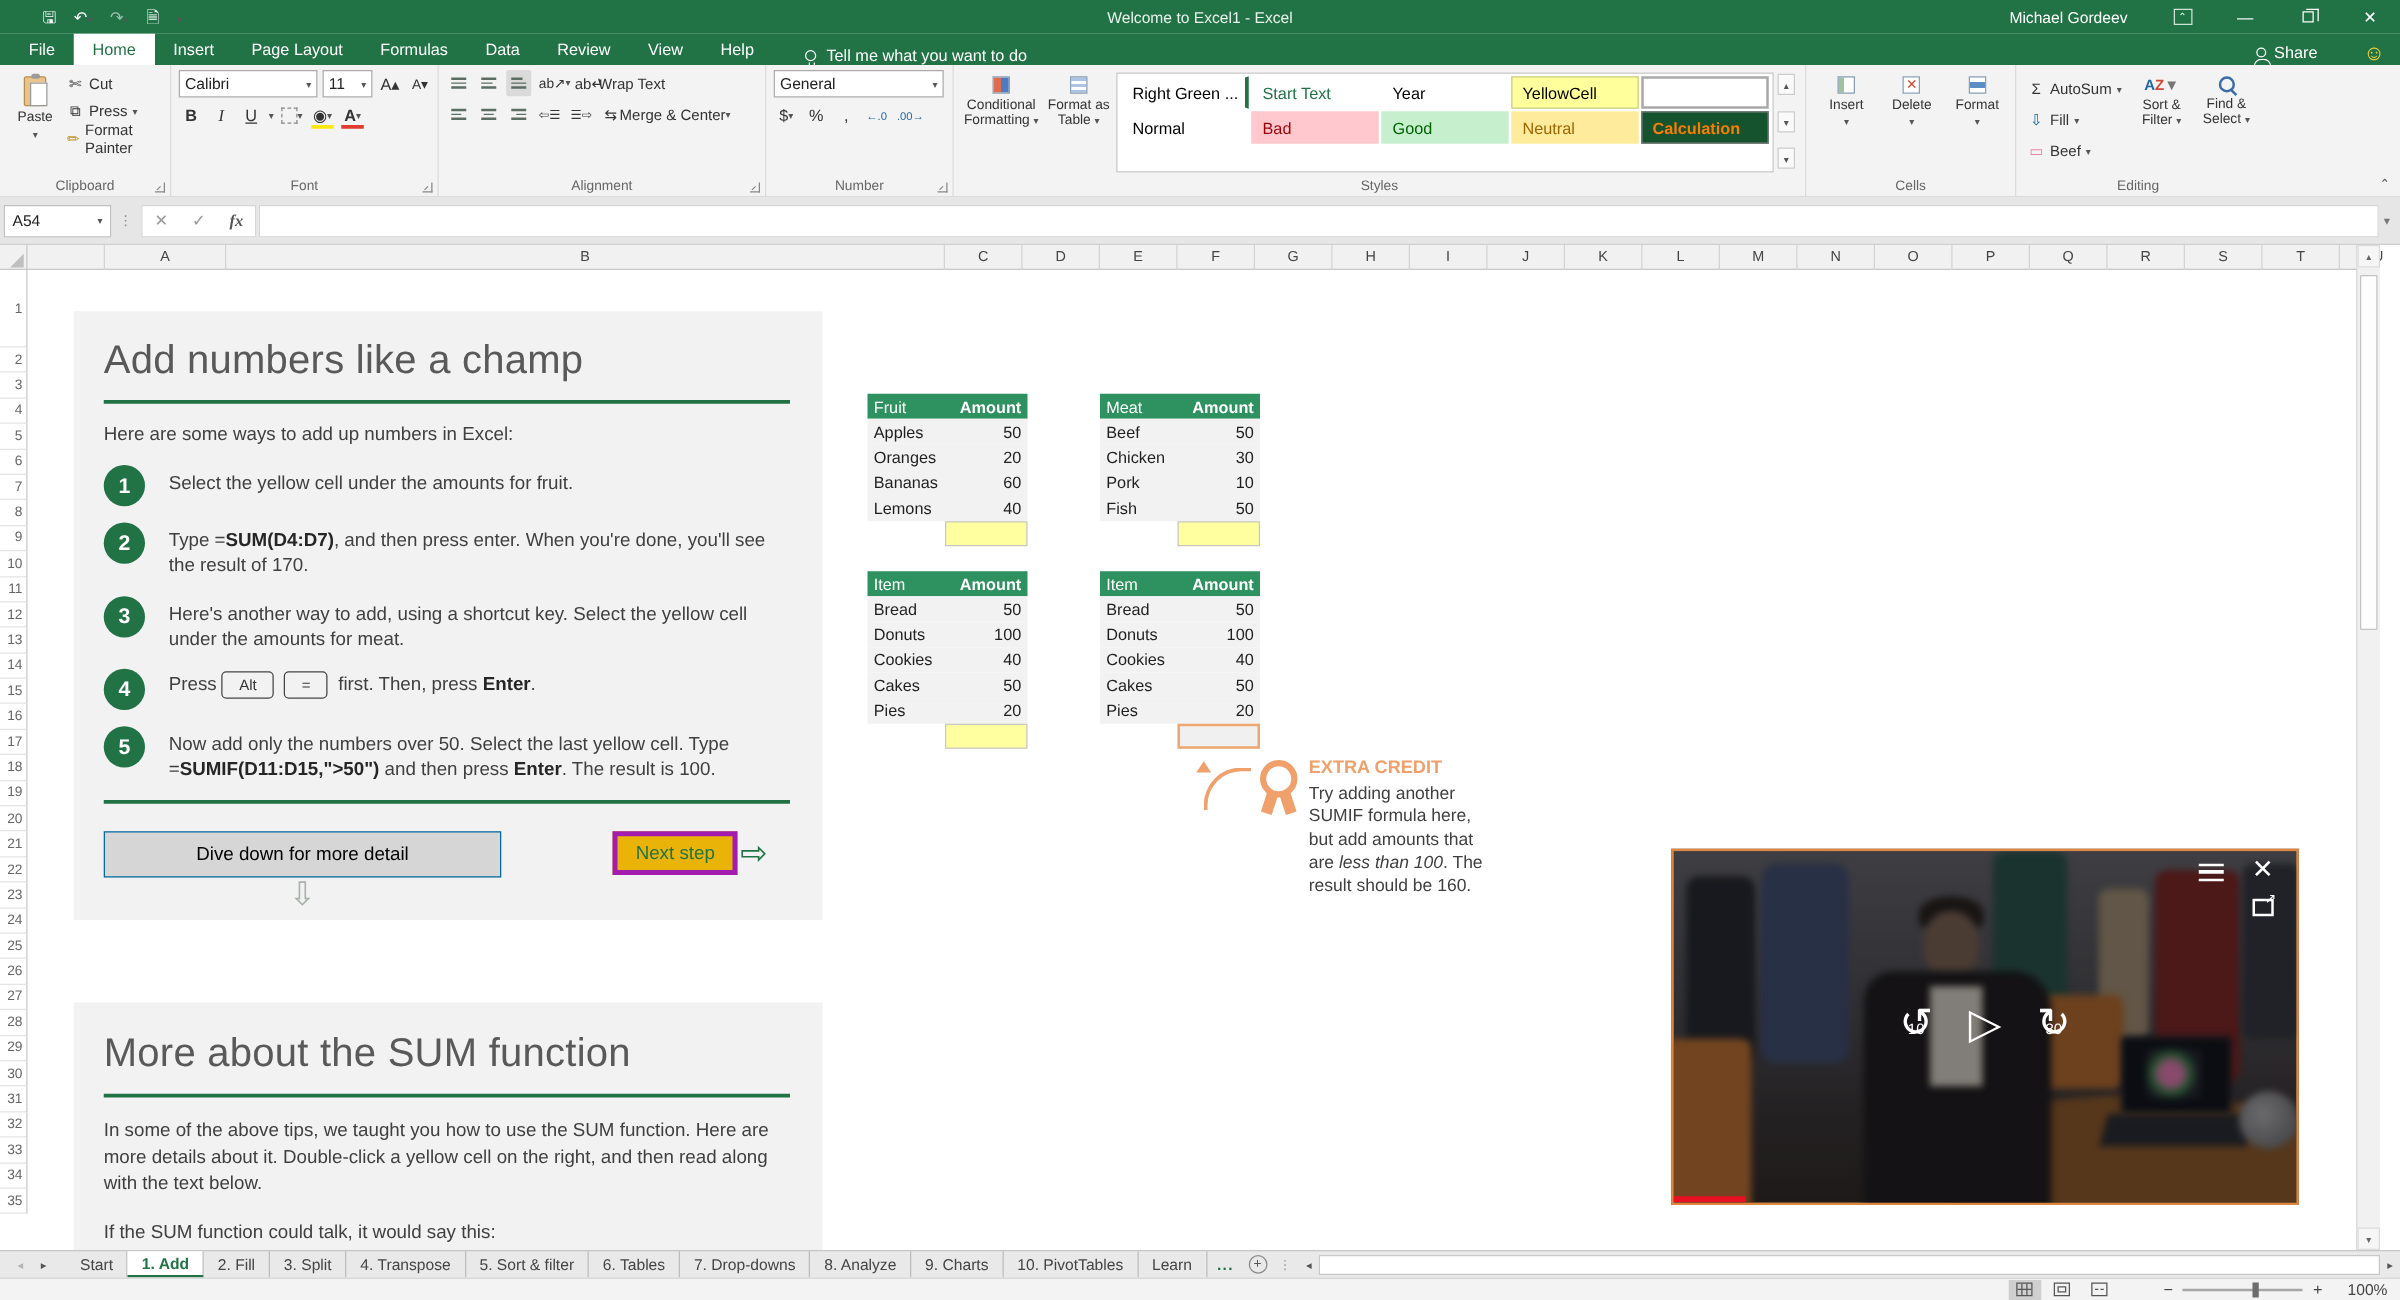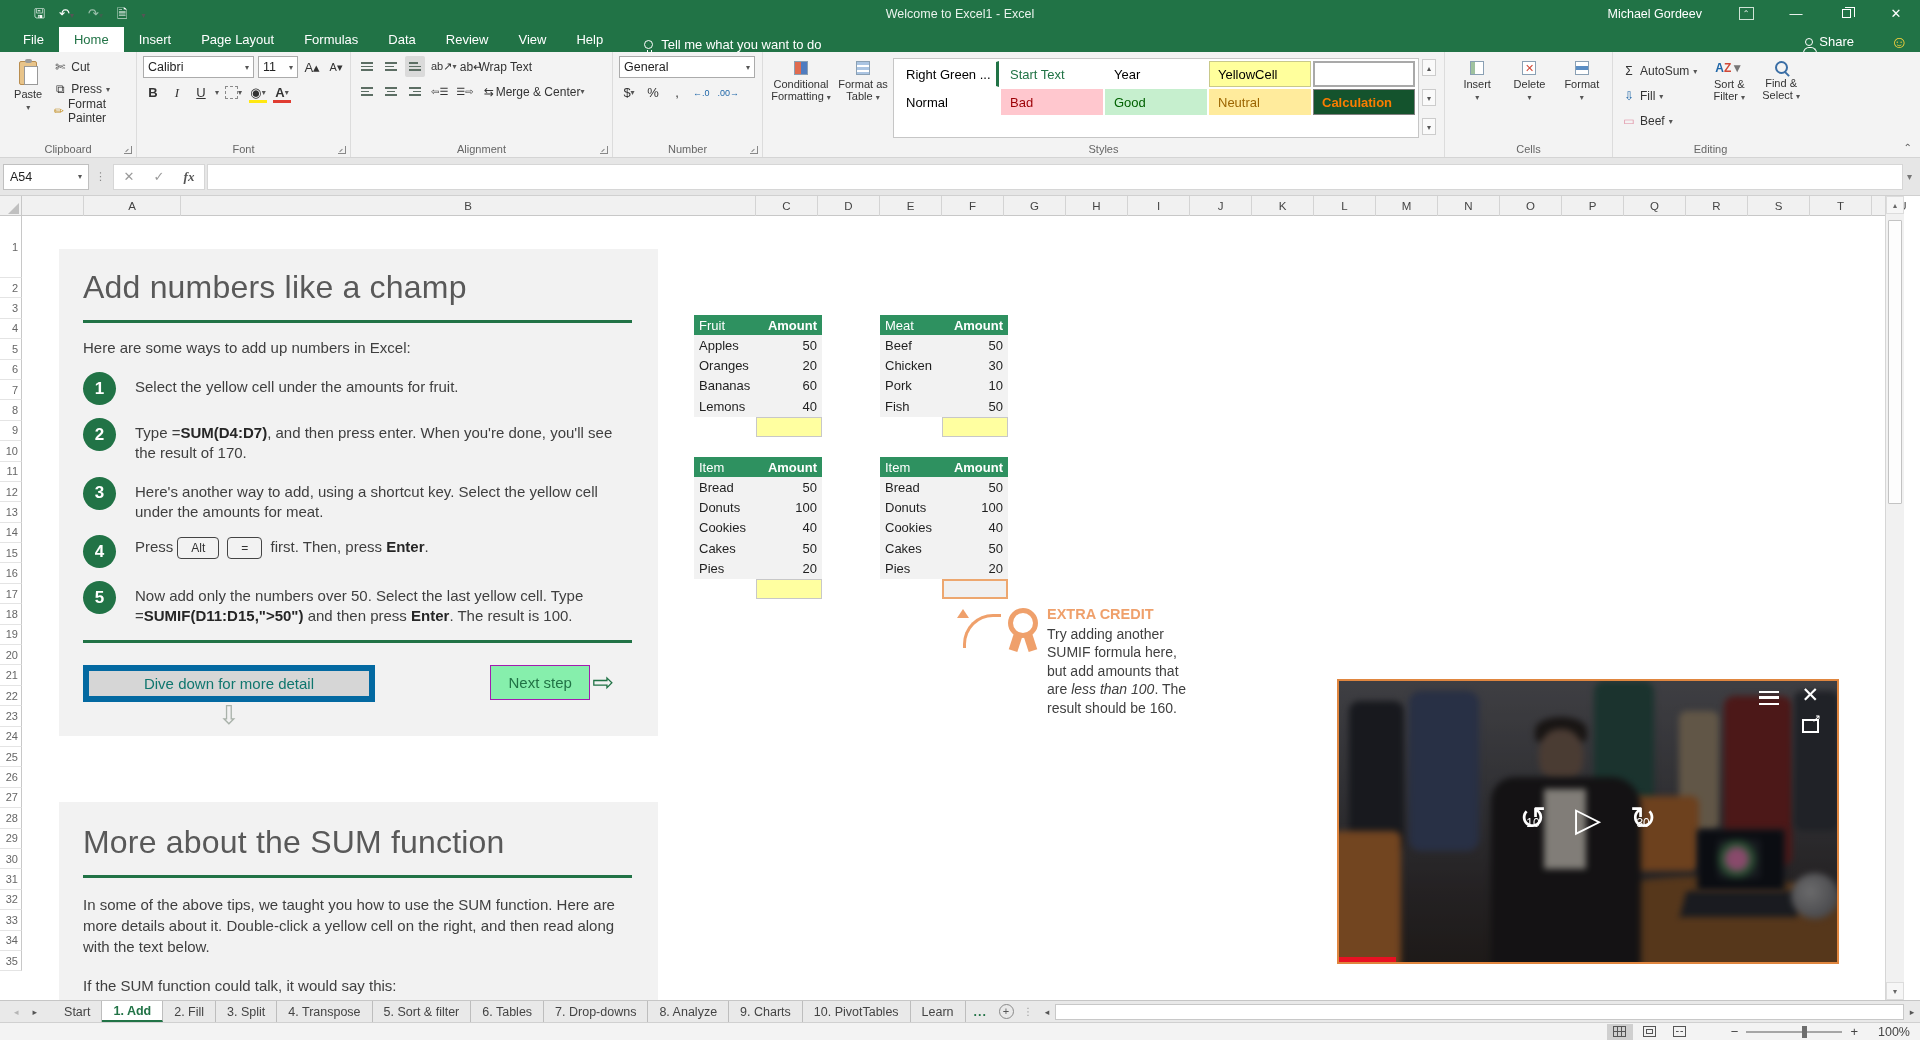--- a/index.html
+++ b/index.html
@@ -110,25 +110,25 @@
   .sheet-h1 { font-size:32px; font-weight:300; color:#595959; letter-spacing:.2px; }
   .green-rule { height:3px; background:#217346; margin:14px 0 16px 0; }
   .intro { font-size:15px; color:#3f3f3f; margin-bottom:16px; }
   .step { display:flex; gap:19px; margin-bottom:13px; }
   .stepnum { width:33px; height:33px; border-radius:50%; background:#217346; color:#fff; font-size:17px; font-weight:bold; display:flex; align-items:center; justify-content:center; flex:none; }
   .steptext { font-size:15px; color:#3f3f3f; line-height:1.35; padding-top:5px; max-width:480px; }
   .steptext b { color:#262626; }
   .kbd { display:inline-block; border:1px solid #444; border-radius:4px; padding:2px 13px; font-size:12px; color:#333; margin:0 4px; background:#f2f2f2; }
   .thin-rule { height:3px; background:#217346; margin:8px 0 22px 0; }
   .btnrow { display:flex; align-items:flex-start; justify-content:space-between; }
-  .divebtn { width:292px; height:37px; background:#d6d6d6; border:6px solid #0369a1; color:#0f766e; font-size:15px; display:flex; align-items:center; justify-content:center; cursor:pointer; }
+  .divebtn { width:318px; height:37px; background:#d6d6d6; border:1px solid #0369a1; color:#000000; font-size:15px; display:flex; align-items:center; justify-content:center; cursor:pointer; }
   .dive-wrap { display:flex; flex-direction:column; align-items:center; }
   .downarrow { color:#a9b2aa; font-size:26px; line-height:.9; margin-top:2px; }
   .next-wrap { display:flex; align-items:center; gap:2px; margin-right:18px; }
-  .nextbtn { width:100px; height:35px; background:#86efac; border:1px solid #a21caf; color:#217346; font-size:15px; display:flex; align-items:center; justify-content:center; cursor:pointer; }
+  .nextbtn { width:100px; height:35px; background:#eab308; border:4px solid #a21caf; color:#217346; font-size:15px; display:flex; align-items:center; justify-content:center; cursor:pointer; }
   .rightarrow { color:#217346; font-size:26px; }
 
   .sheet-p { font-size:15px; color:#3f3f3f; line-height:1.4; margin-bottom:18px; max-width:545px; }
 
   
   .xtable { position:absolute; width:128px; font-size:13px; }
   .xt-head { display:flex; background:#2e9160; color:#fff; height:20px; }
   .xt-head div { display:flex; align-items:center; padding:0 5px; }
   .xt-head .c1 { width:62px; }
   .xt-head .c2 { flex:1; justify-content:flex-end; font-weight:bold; }

